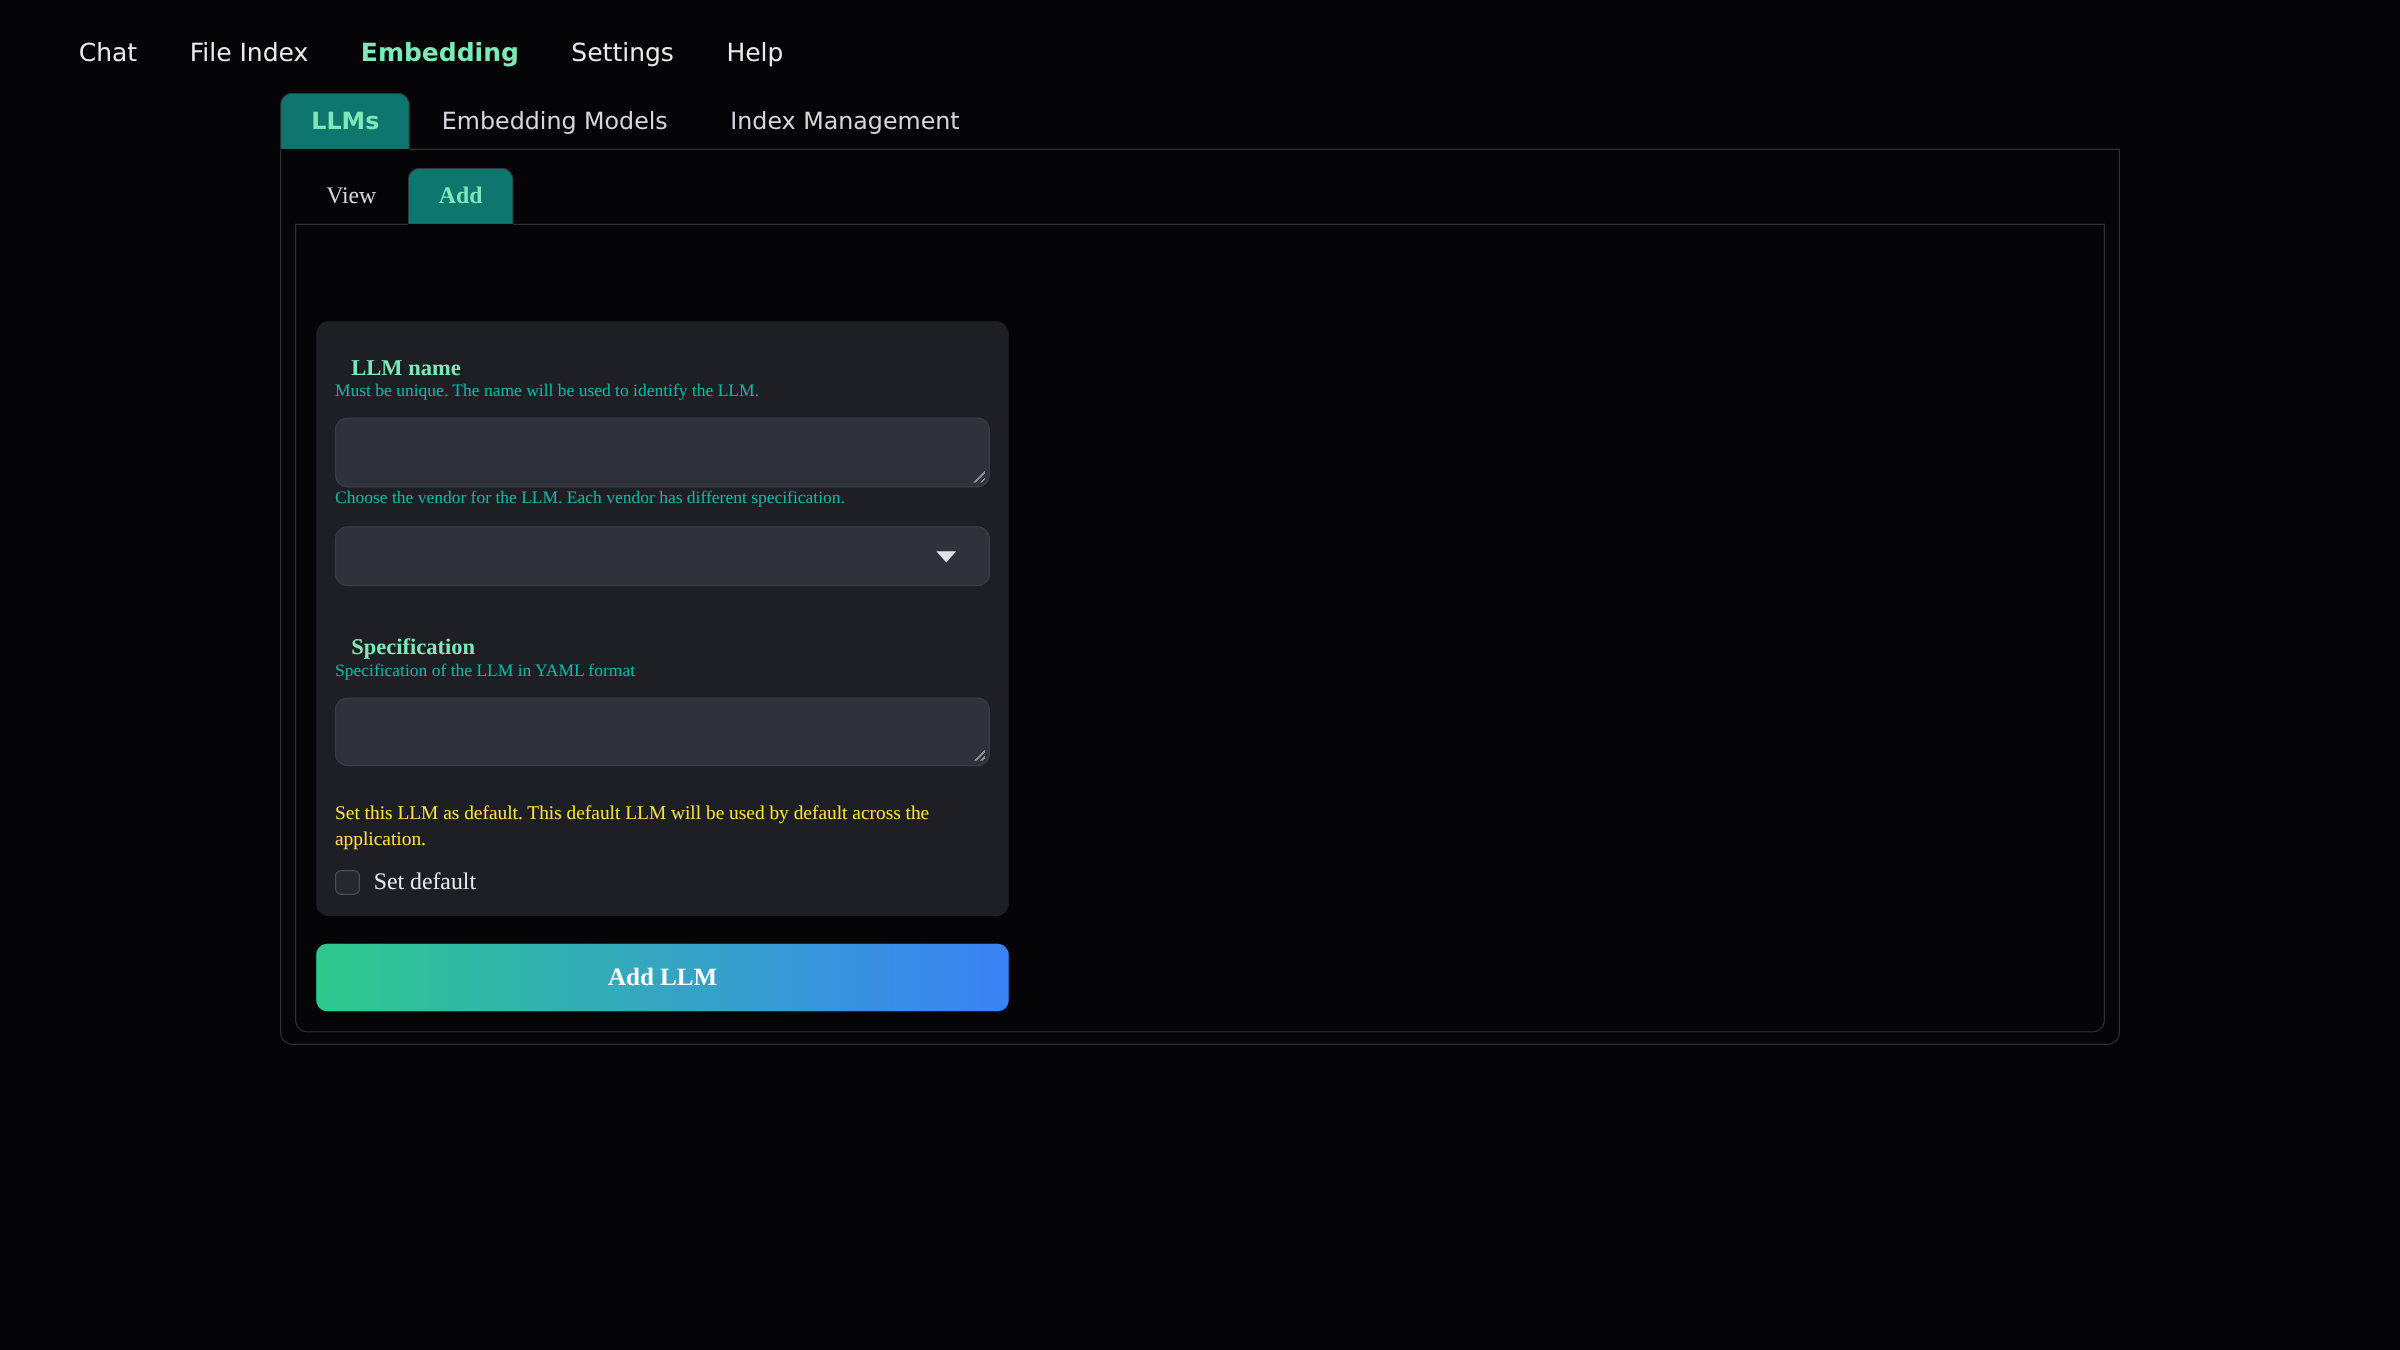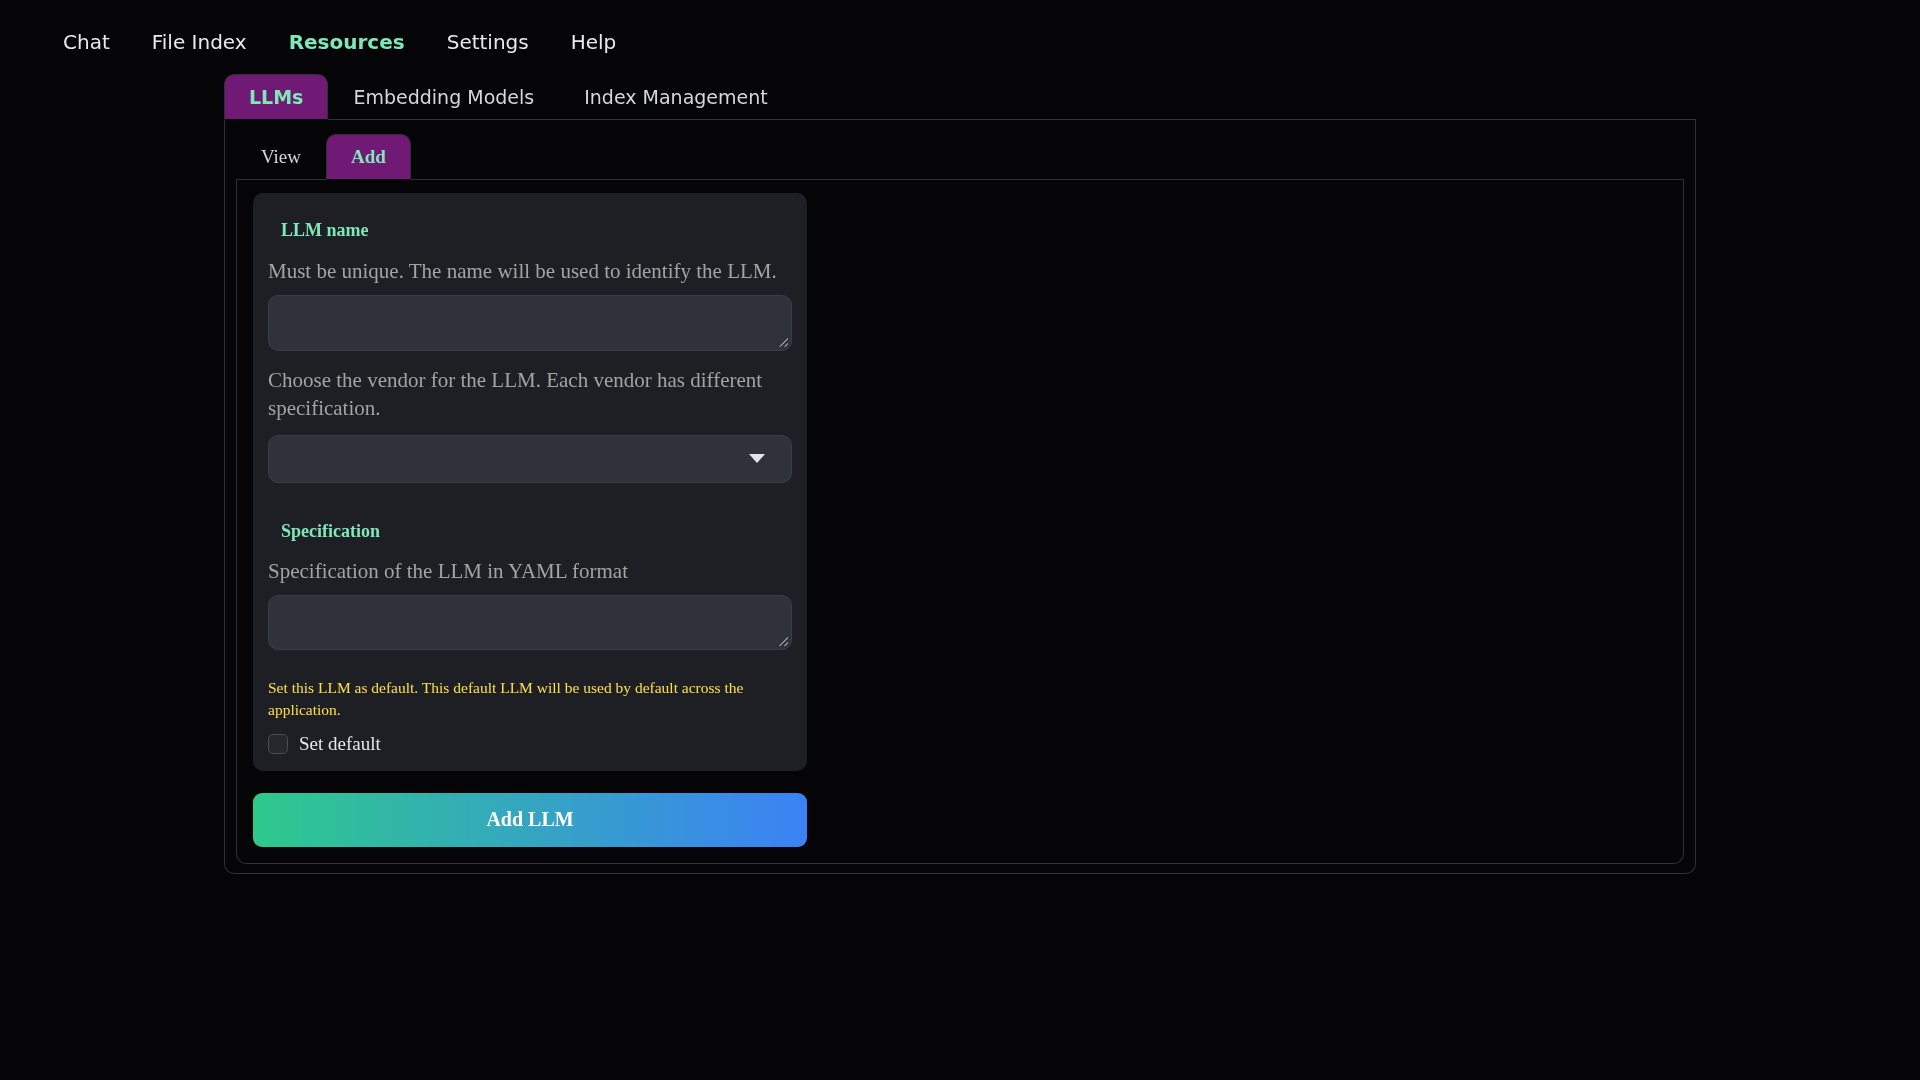--- a/index.html
+++ b/index.html
@@ -49,21 +49,21 @@
     cursor: pointer;
     font-family: inherit;
   }
   .tab-btn.active {
     color: #7ee8b8;
     font-weight: 700;
     border: 1px solid #2f3036;
     border-bottom: 1px solid #050507;
     border-radius: 10px 10px 0 0;
     margin-bottom: -1px;
-    background: #701a75;
+    background: #0f766e;
   }
   .outer-body {
     border: 1px solid #2f3036;
     border-top: none;
     border-radius: 0 0 10px 10px;
     padding: 14px 11px 9px;
     font-family: Liberation Serif, serif;
   }
 
   
@@ -93,24 +93,23 @@
   }
   .field-label {
     display: block;
     margin: 12px 0 0 13px;
     font-size: 18px;
     font-weight: 700;
     color: #7ee8b8;
     line-height: 1.25;
   }
   .field-desc {
-    margin-top: 15px;
-    font-size: 21px;
+    font-size: 14px;
     line-height: 1.35;
-    color: #a3a3a3;
+    color: #14b8a6;
   }
   .mt-section { margin-top: 37px; }
   .textarea {
     position: relative;
     margin-top: 10px;
     width: 100%;
     background: #303239;
     border: 1px solid #3b3d45;
     border-radius: 10px;
   }
@@ -205,21 +204,21 @@
     font-size: 18px;
     color: #e3e4e8;
   }
 </style>
 </head>
 <body>
 
 <div class="topnav">
   <button class="topnav-item">Chat</button>
   <button class="topnav-item">File Index</button>
-  <button class="topnav-item active">Resources</button>
+  <button class="topnav-item active">Embedding</button>
   <button class="topnav-item">Settings</button>
   <button class="topnav-item">Help</button>
 </div>
 
 <div class="tabs-wrap">
 
   <div class="tab-nav">
     <button class="tab-btn active">LLMs</button>
     <button class="tab-btn">Embedding Models</button>
     <button class="tab-btn">Index Management</button>

